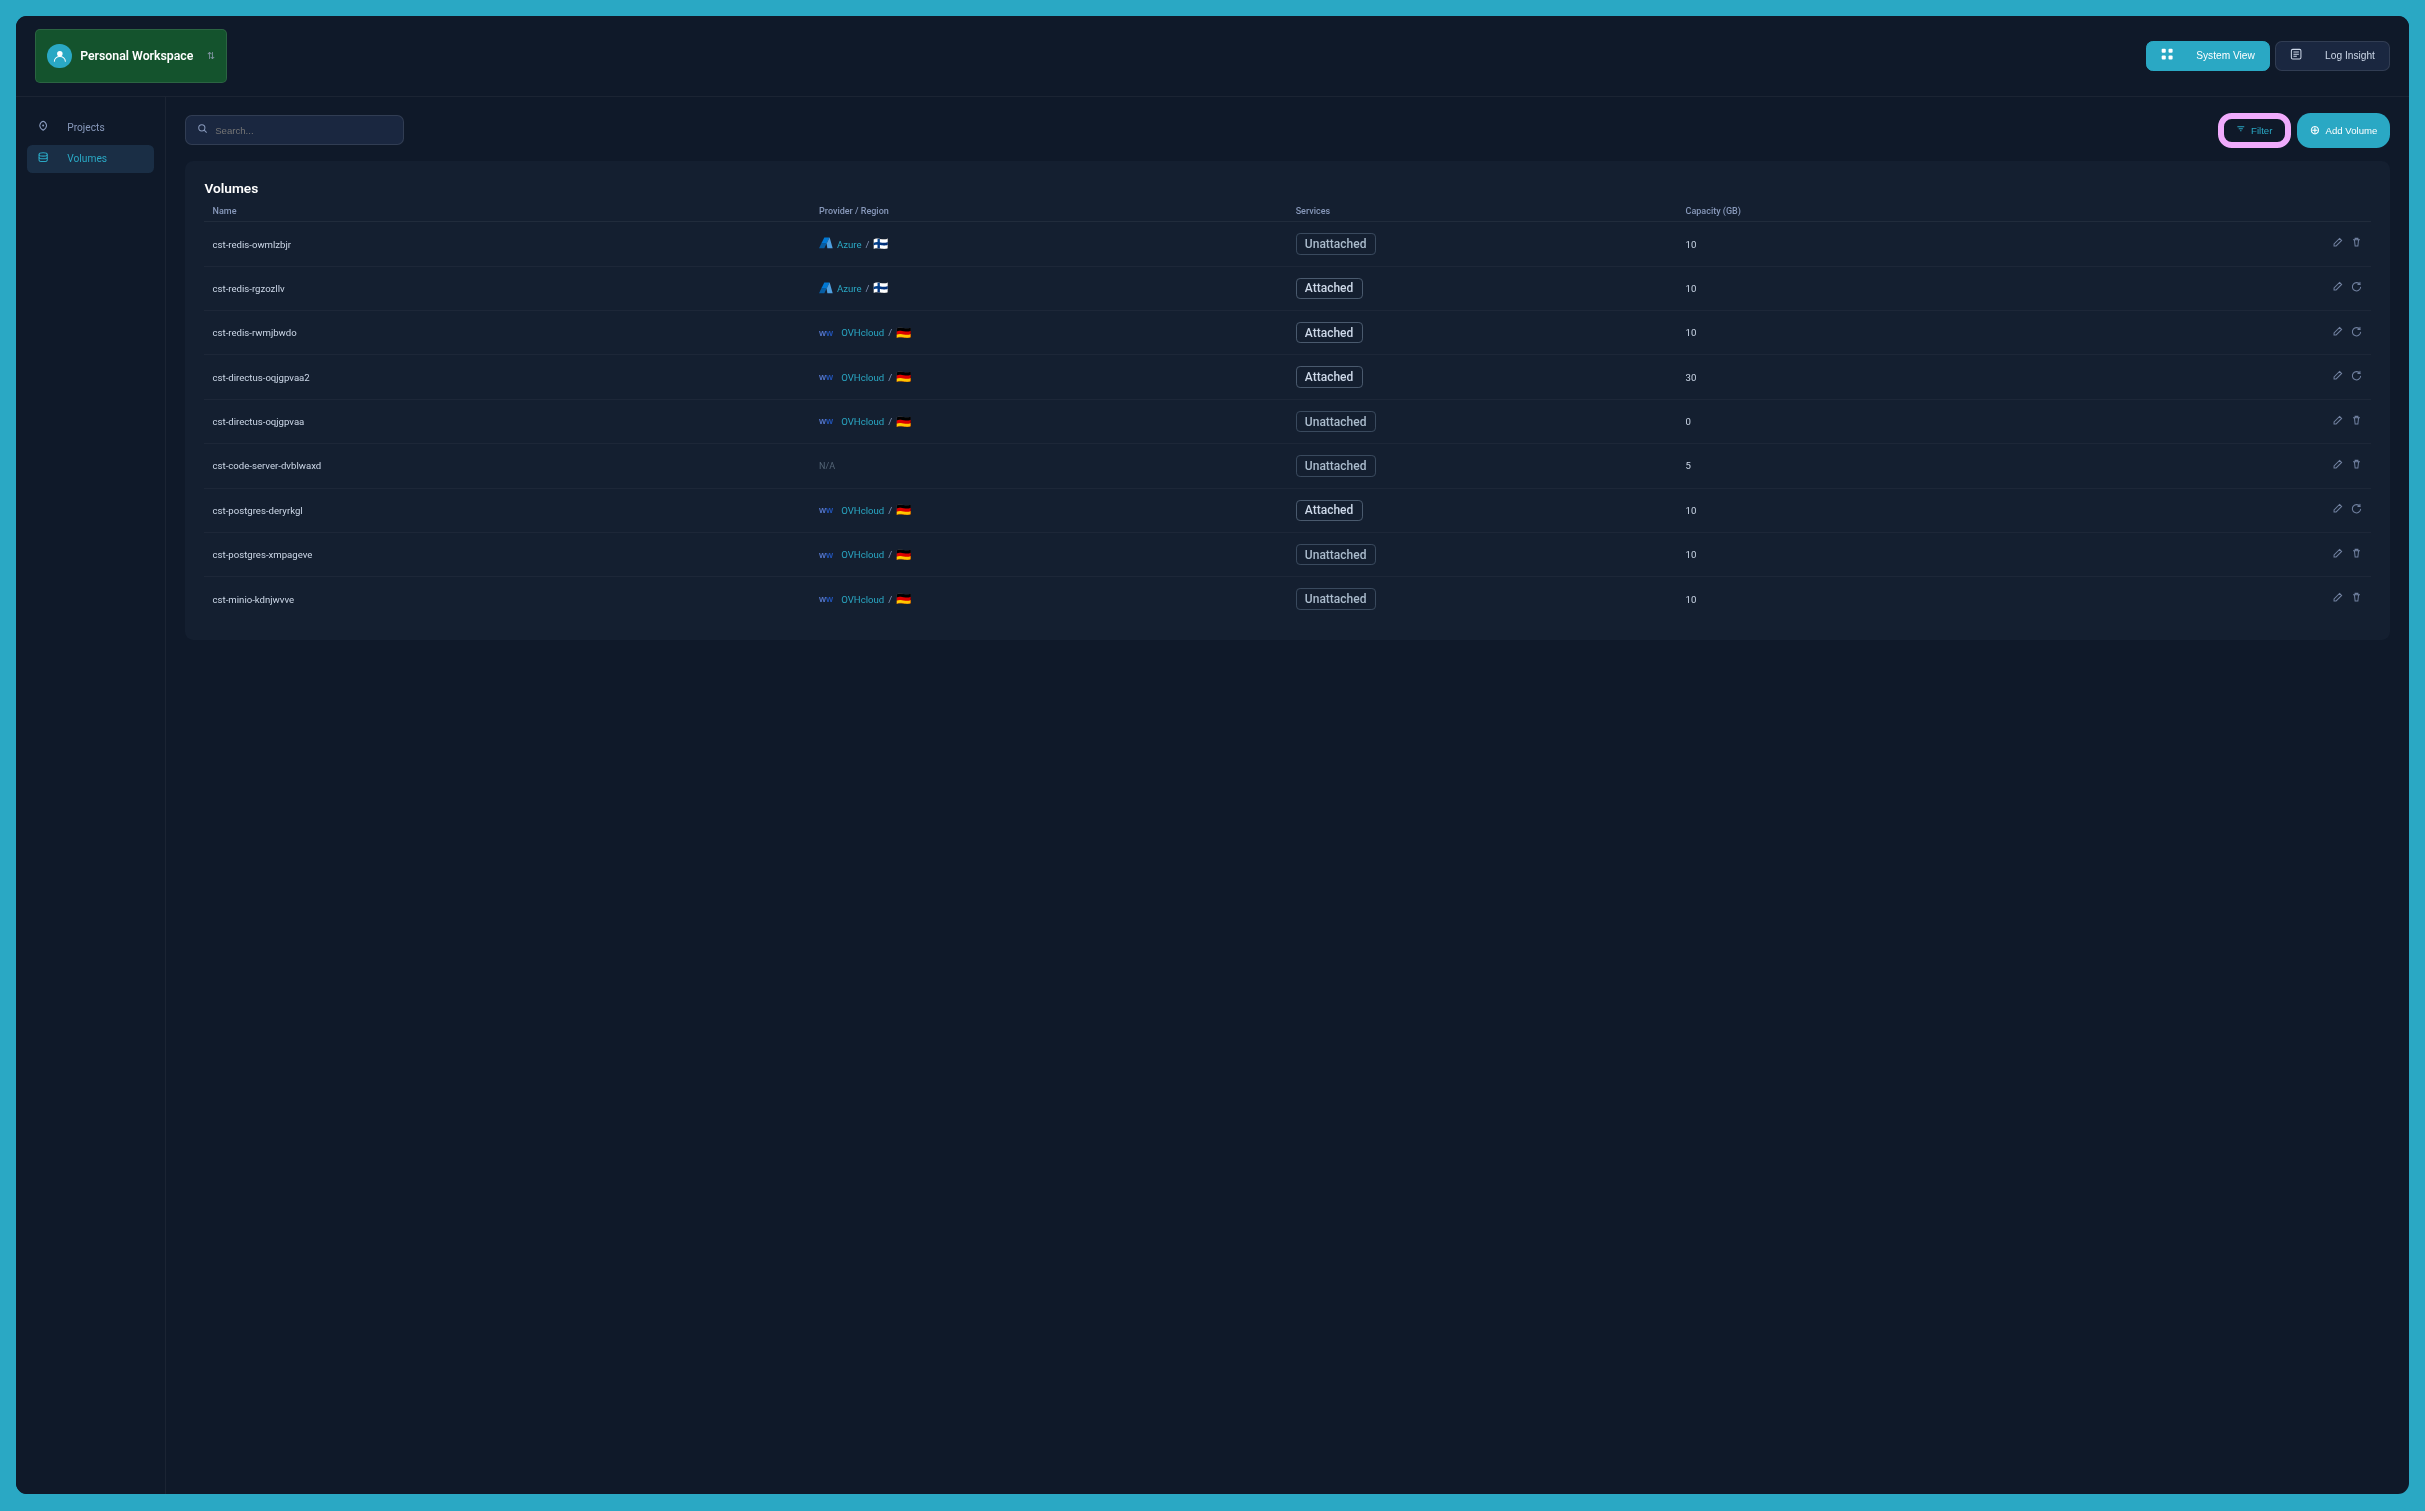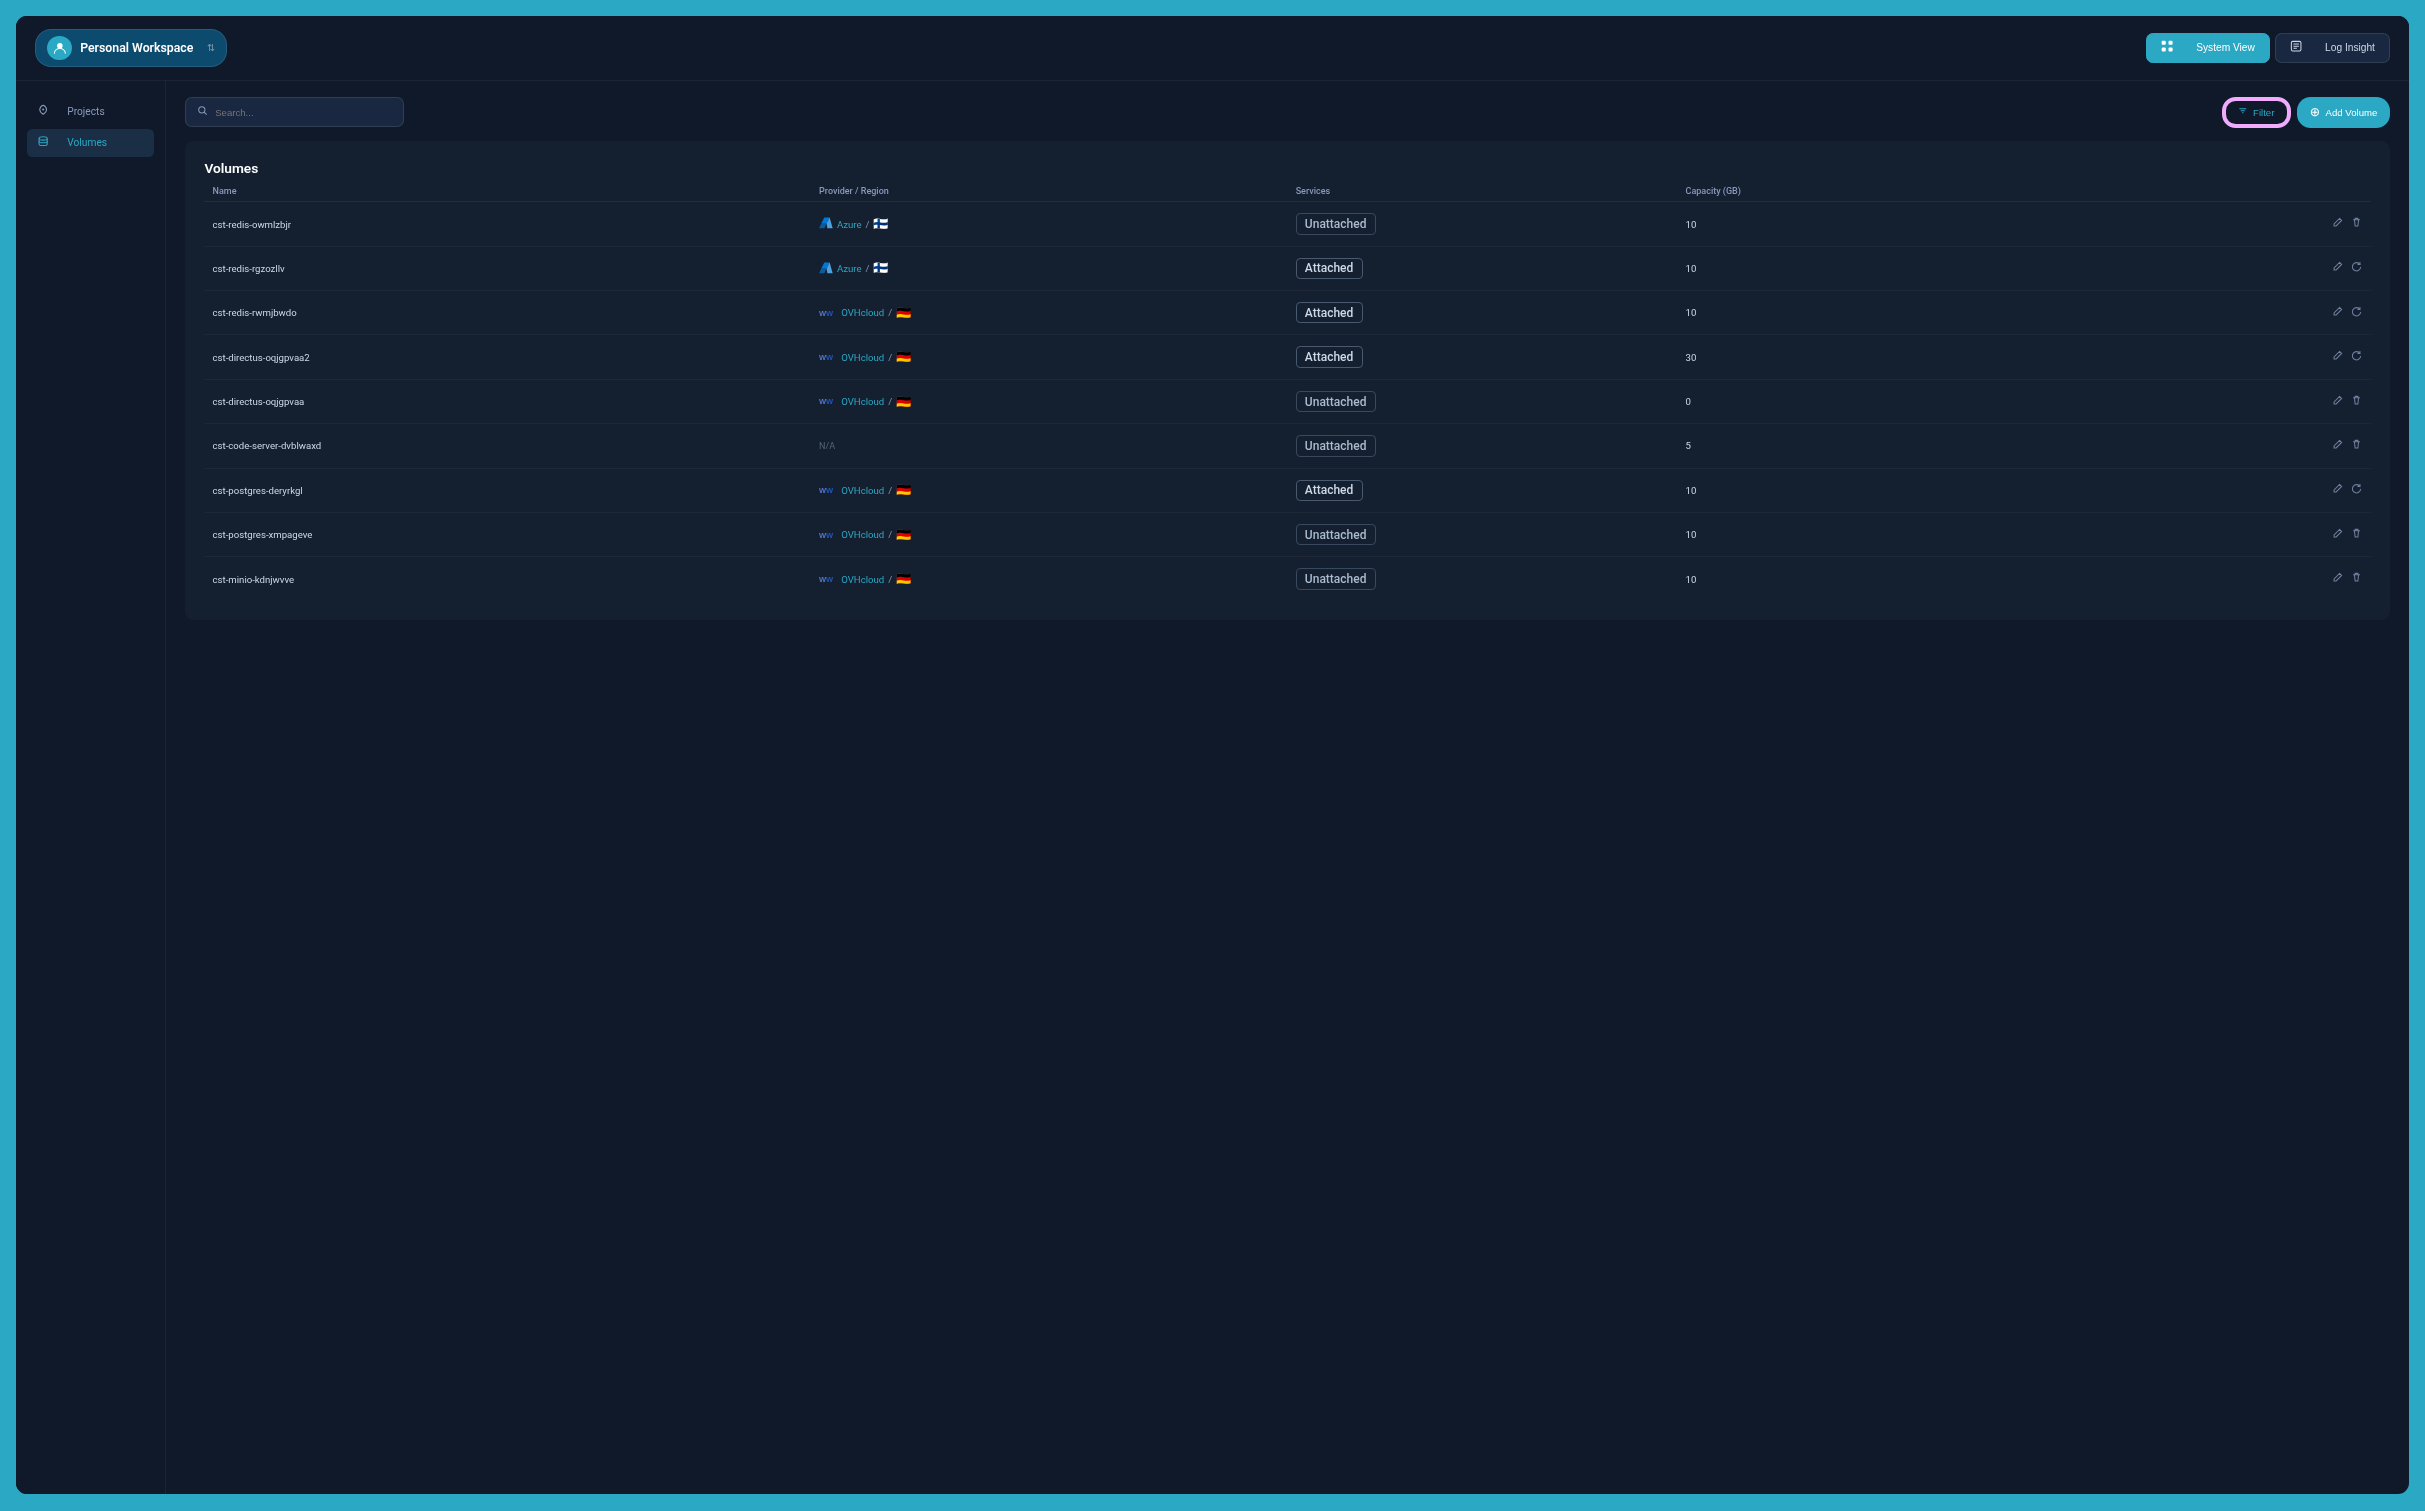--- a/index.html
+++ b/index.html
@@ -23,24 +23,24 @@
       padding: 12.3px 19px;
       display: flex;
       align-items: center;
       justify-content: space-between;
       border-bottom: 0.7px solid rgba(255,255,255,0.05);
     }
     .workspace-selector {
       display: flex;
       align-items: center;
       gap: 8.2px;
-      background: #0c4a6e;
+      background: #14532d;
       border: 0.7px solid rgba(255,255,255,0.1);
-      border-radius: 16px;
-      padding: 6px 11px;
+      border-radius: 5px;
+      padding: 14px 11px;
       cursor: pointer;
     }
     .workspace-avatar {
       width: 24.6px;
       height: 24.6px;
       border-radius: 50%;
       background: #2aa8c4;
       display: flex;
       align-items: center;
       justify-content: center;
@@ -143,21 +143,21 @@
     }
     .search-icon { color: #8899bb; font-size: 11px; }
     .toolbar-right {
       display: flex;
       gap: 6.8px;
     }
     .filter-btn {
       display: flex;
       align-items: center;
       gap: 5.5px;
-      border: 4px solid #f0abfc;
+      border: 6px solid #f0abfc;
       background: transparent;
       border-radius: 13.7px;
       padding: 5.5px 12.3px;
       color: #2aa8c4;
       font-size: 9.6px;
       cursor: pointer;
     }
     .add-volume-btn {
       display: flex;
       align-items: center;

